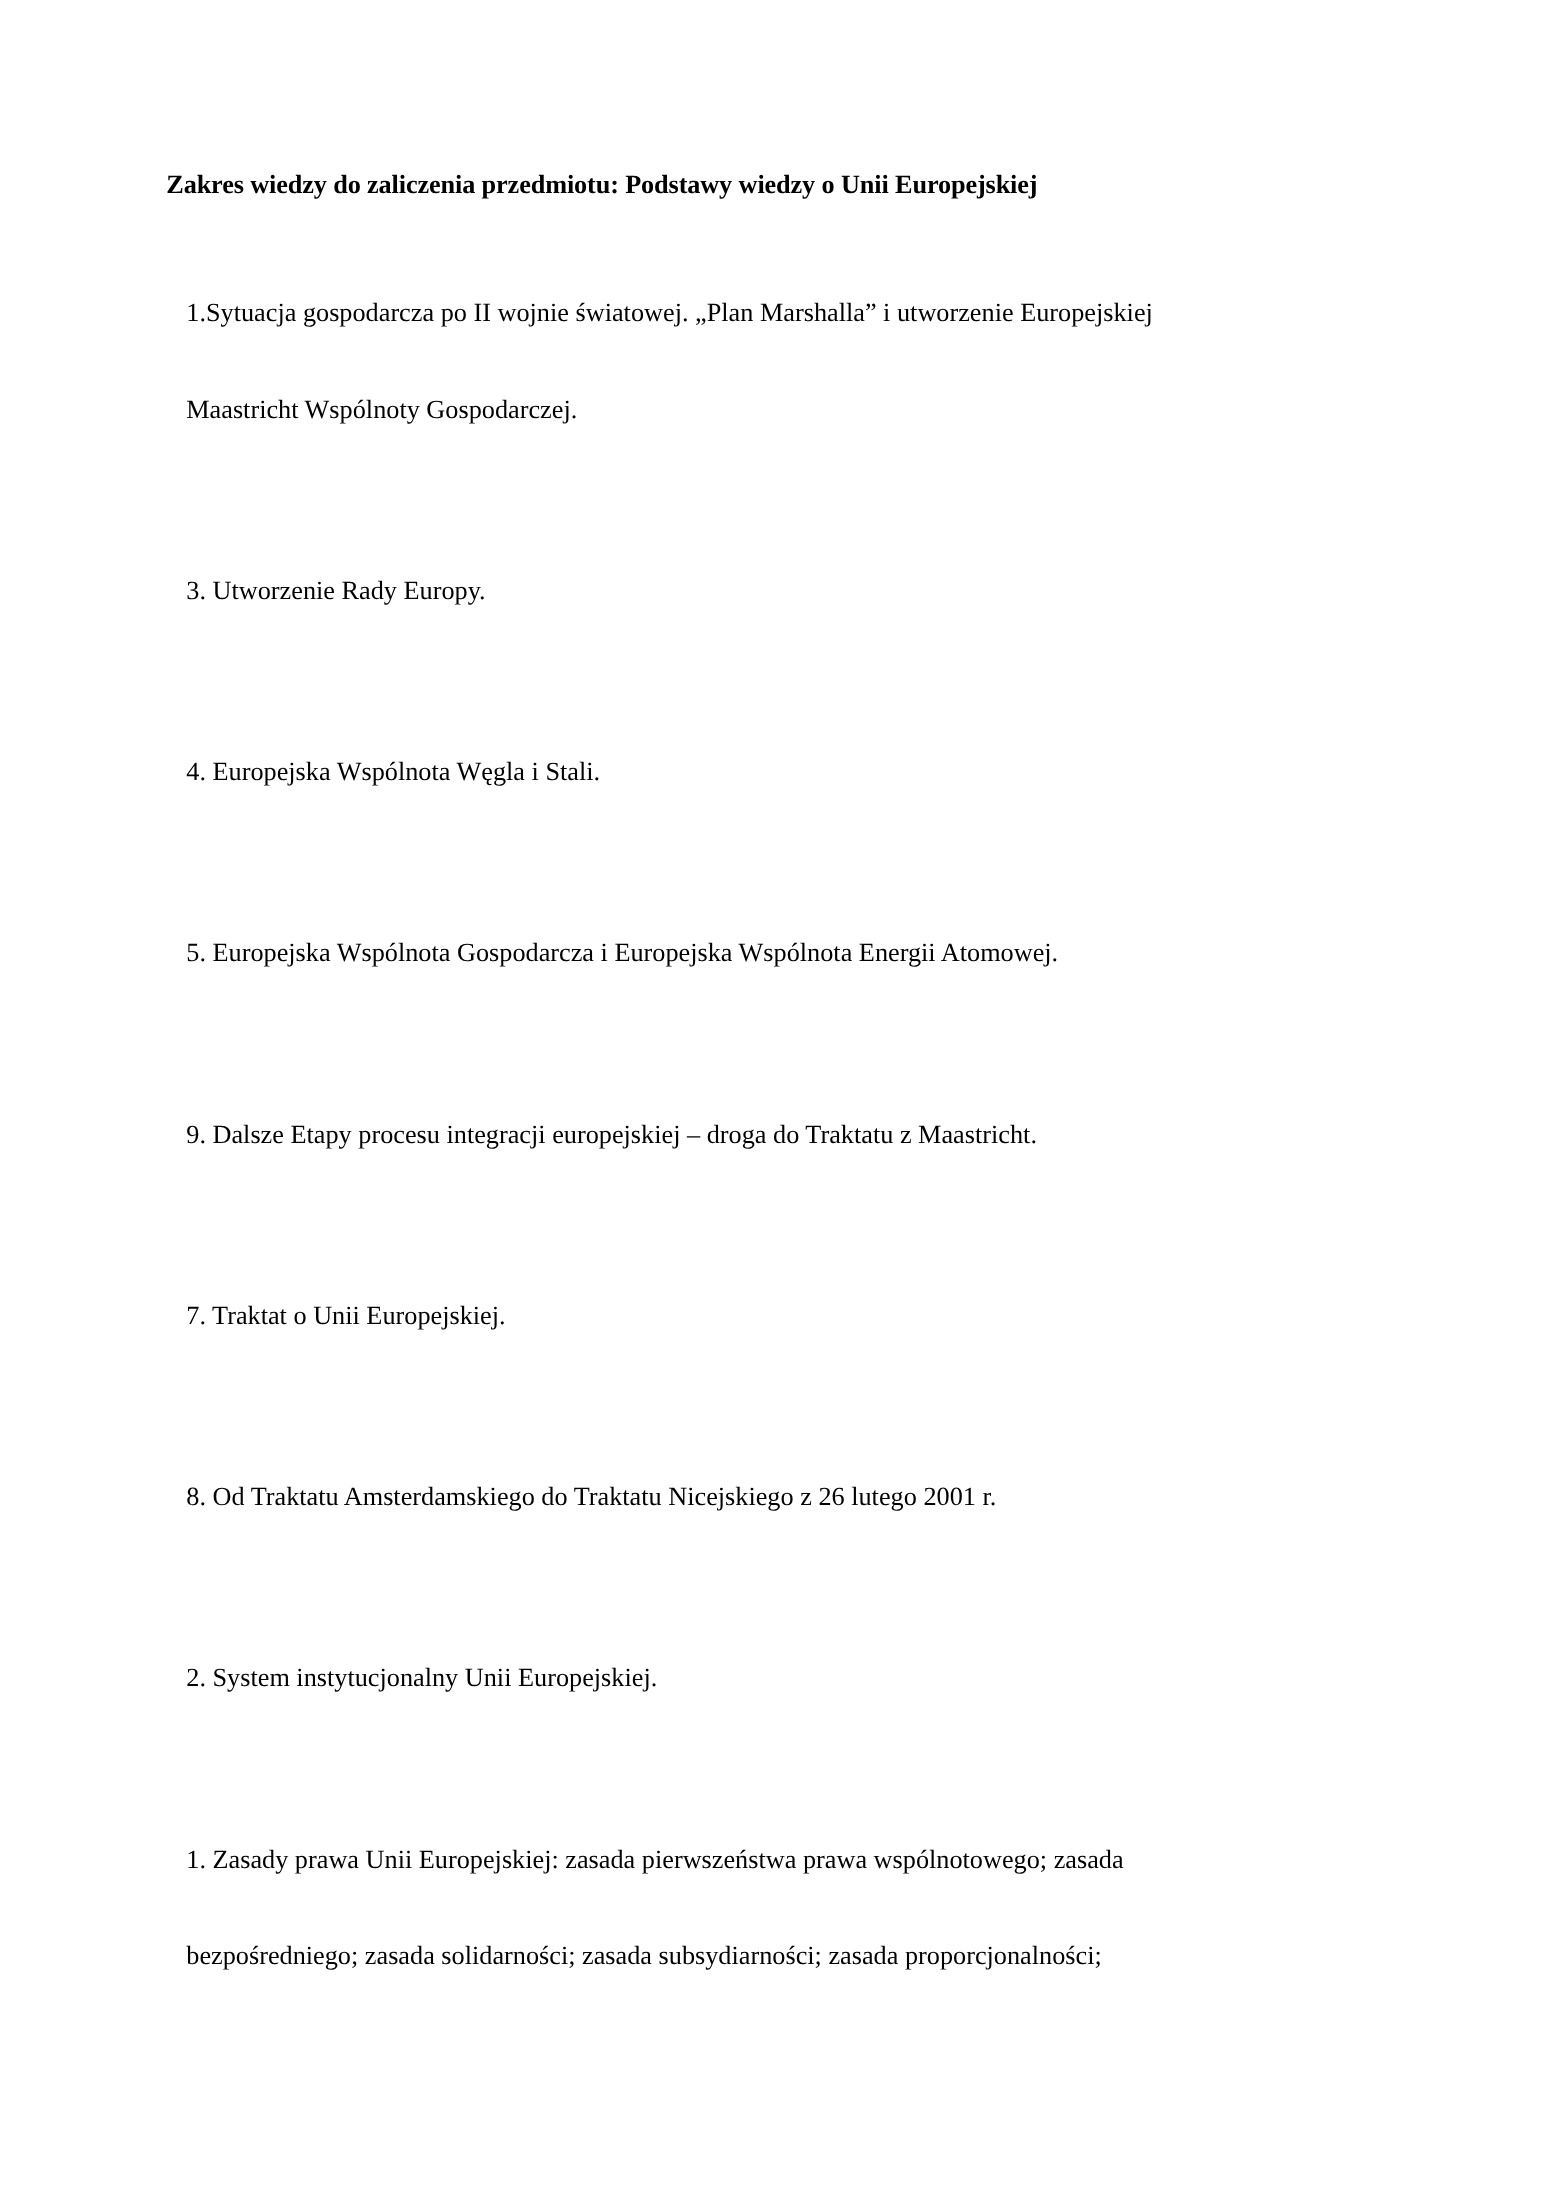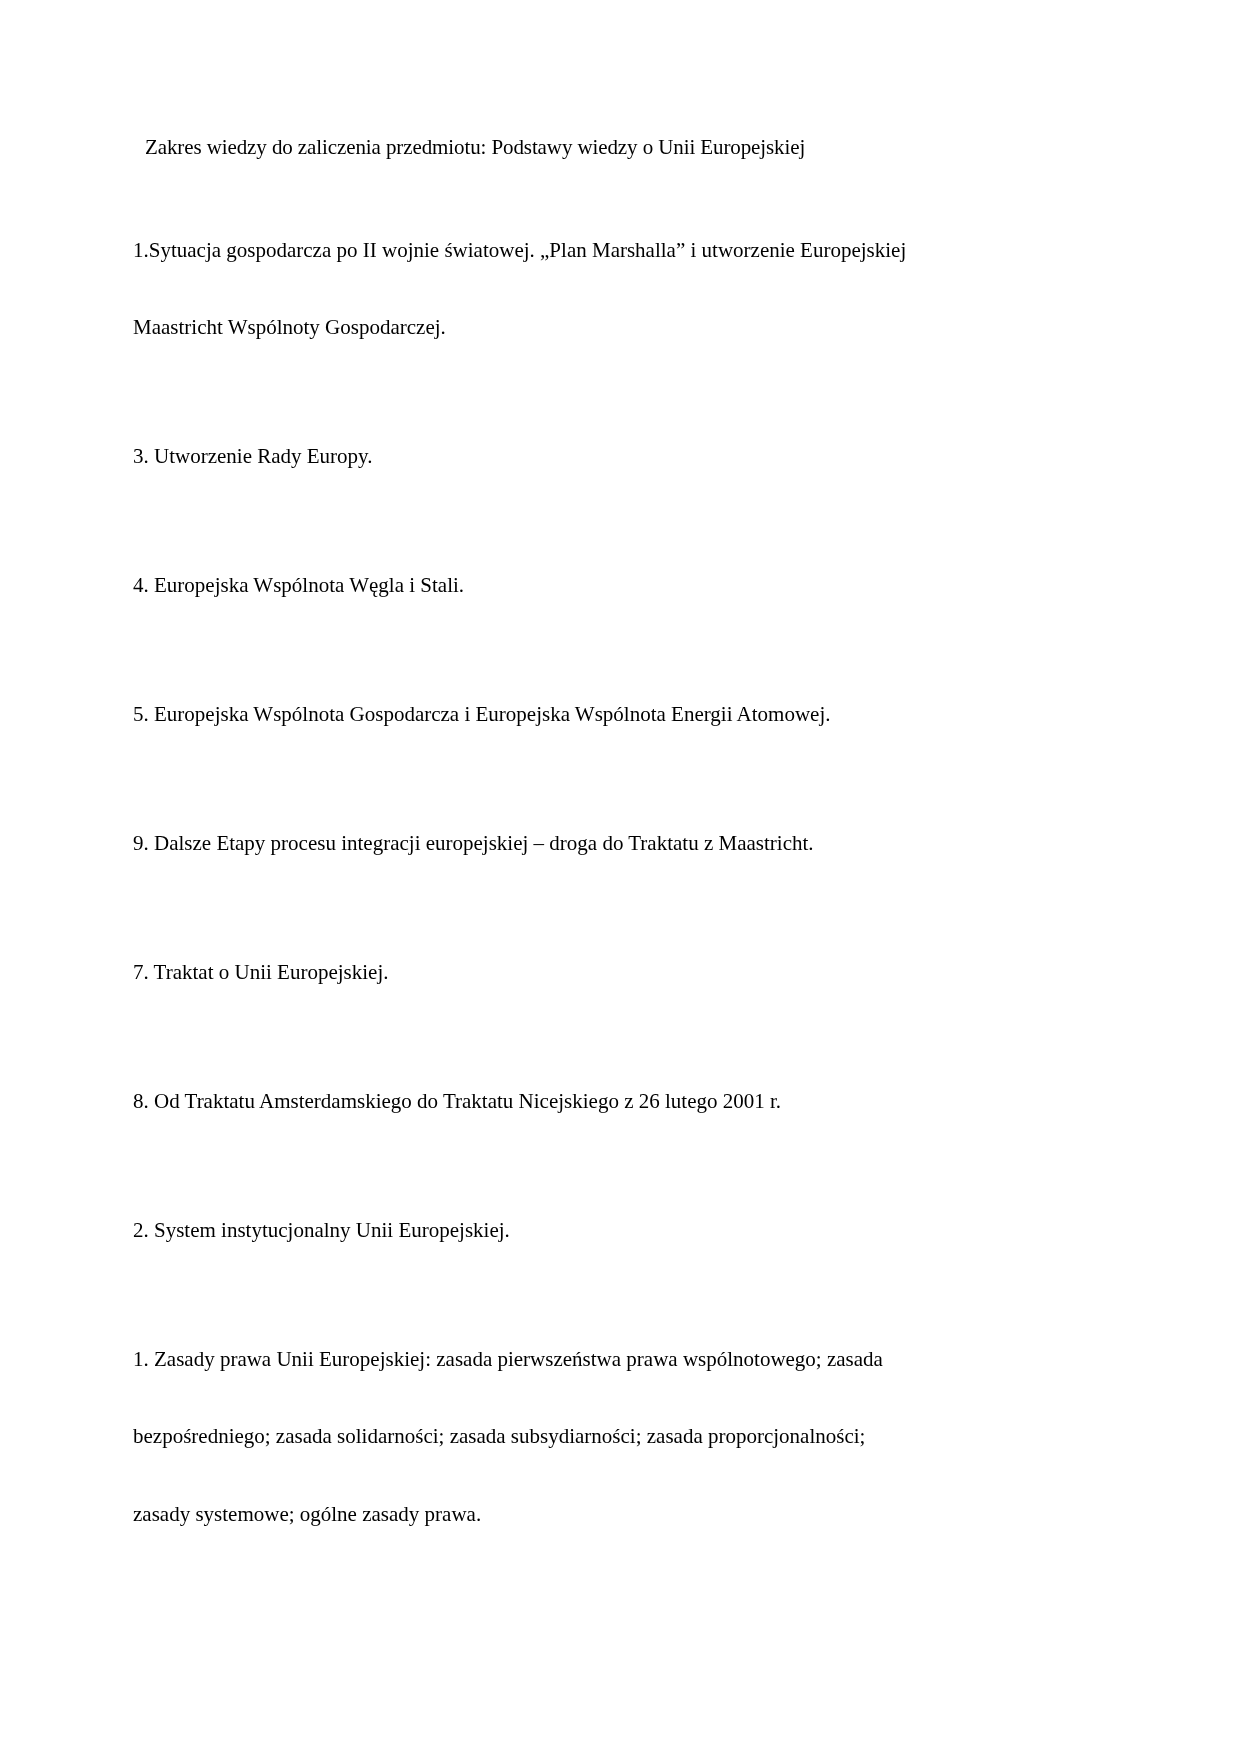--- a/index.html
+++ b/index.html
@@ -15,35 +15,35 @@
       font-family: "Liberation Serif", "DejaVu Serif", serif;
       color: #000000;
     }
     .page {
       position: absolute;
       left: 133px;
       top: 134px;
       width: 980px;
     }
     .title {
-      font-weight: normal;
+      font-weight: bold;
       font-size: 21px;
       line-height: 26px;
-      margin: 0 0 26px 12px;
+      margin: 0 0 26px 0;
       letter-spacing: -0.1px;
     }
     .topics {
       margin: 0;
       padding: 0;
       list-style: none;
       font-size: 21px;
       line-height: 25.8px;
     }
     .topic {
-      margin: 0;
+      margin: 16px;
       padding: 0;
       white-space: pre-wrap;
     }
     .line { display: block; }
   </style>
 </head>
 <body>
 
 <div class="page">
   <p class="title">Zakres wiedzy do zaliczenia przedmiotu: Podstawy wiedzy o Unii Europejskiej</p>
@@ -70,21 +70,20 @@
     </li>
     <li class="topic">
       <span class="line">8. Od Traktatu Amsterdamskiego do Traktatu Nicejskiego z 26 lutego 2001 r.</span>
     </li>
     <li class="topic">
       <span class="line">2. System instytucjonalny Unii Europejskiej.</span>
     </li>
     <li class="topic">
       <span class="line">1. Zasady prawa Unii Europejskiej: zasada pierwszeństwa prawa wspólnotowego; zasada</span>
       <span class="line">bezpośredniego; zasada solidarności; zasada subsydiarności; zasada proporcjonalności;</span>
-      <span class="line">zasady systemowe; ogólne zasady prawa.</span>
     </li>
     <li class="topic">
       
     </li>
 
   </ul>
 
 </div>
 
 </body></html>

